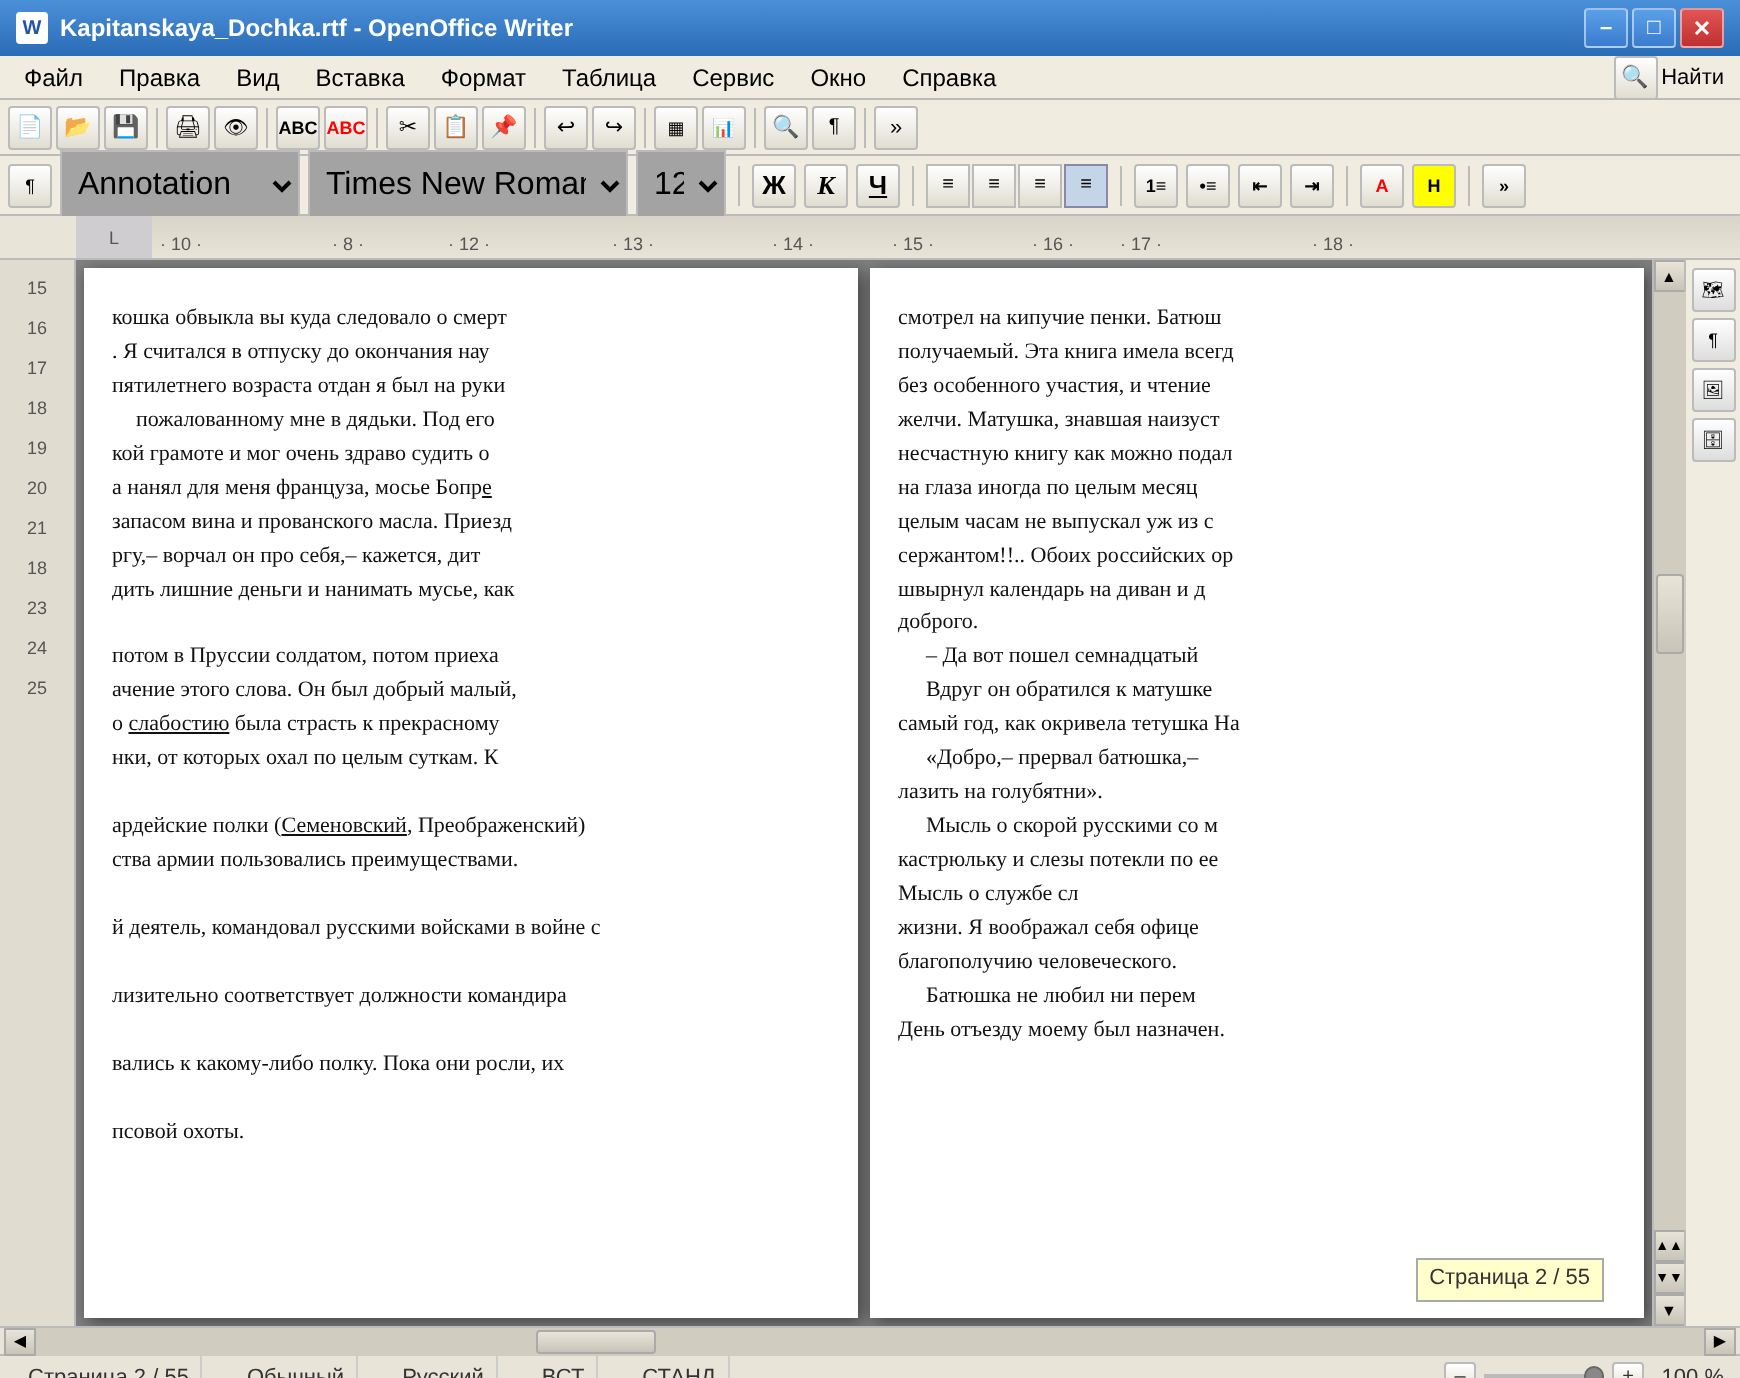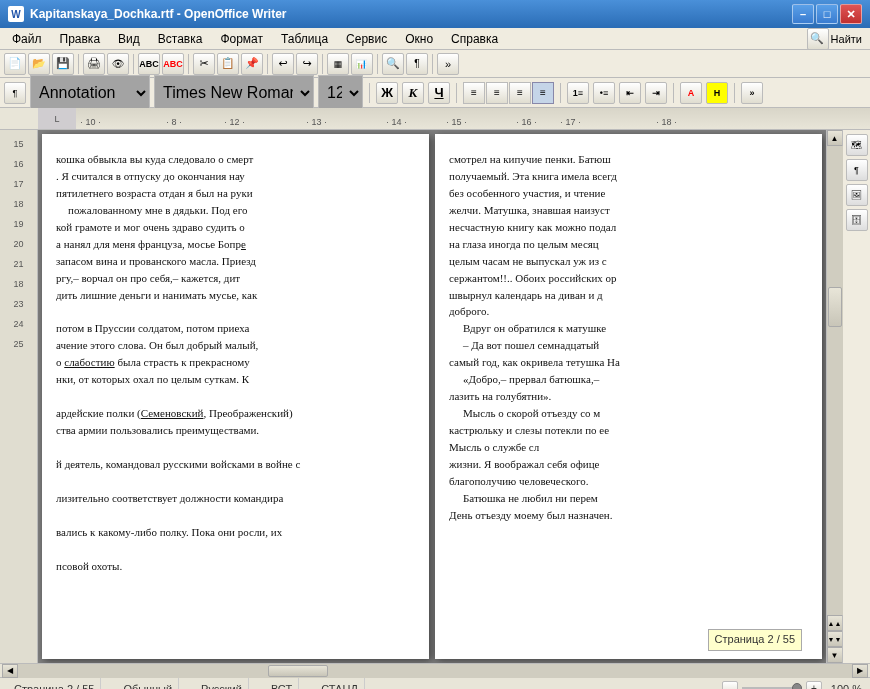--- a/index.html
+++ b/index.html
@@ -580,26 +580,26 @@
         <div class="doc-text-line">смотрел на кипучие пенки. Батюш</div>
         <div class="doc-text-line">получаемый. Эта книга имела всегд</div>
         <div class="doc-text-line">без особенного участия, и чтение</div>
         <div class="doc-text-line">желчи. Матушка, знавшая наизуст</div>
         <div class="doc-text-line">несчастную книгу как можно подал</div>
         <div class="doc-text-line">на глаза иногда по целым месяц</div>
         <div class="doc-text-line">целым часам не выпускал уж из с</div>
         <div class="doc-text-line">сержантом!!.. Обоих российских ор</div>
         <div class="doc-text-line">швырнул календарь на диван и д</div>
         <div class="doc-text-line">доброго.</div>
+        <div class="doc-text-line" style="text-indent:14px;">– Да вот пошел семнадцатый</div>
         <div class="doc-text-line" style="text-indent:14px;">Вдруг он обратился к матушке</div>
-        <div class="doc-text-line" style="text-indent:14px;">– Да вот пошел семнадцатый</div>
         <div class="doc-text-line">самый год, как окривела тетушка На</div>
         <div class="doc-text-line" style="text-indent:14px;">«Добро,– прервал батюшка,–</div>
         <div class="doc-text-line">лазить на голубятни».</div>
-        <div class="doc-text-line" style="text-indent:14px;">Мысль о скорой отъезду со м</div>
+        <div class="doc-text-line" style="text-indent:14px;">Мысль о скорой русскими со м</div>
         <div class="doc-text-line">кастрюльку и слезы потекли по ее</div>
         <div class="doc-text-line">Мысль о службе сл</div>
         <div class="doc-text-line">жизни. Я воображал себя офице</div>
         <div class="doc-text-line">благополучию человеческого.</div>
         <div class="doc-text-line" style="text-indent:14px;">Батюшка не любил ни перем</div>
         <div class="doc-text-line">День отъезду моему был назначен.</div>
 
         <div class="page-tooltip">Страница 2 / 55</div>
       </div>
     </div>

